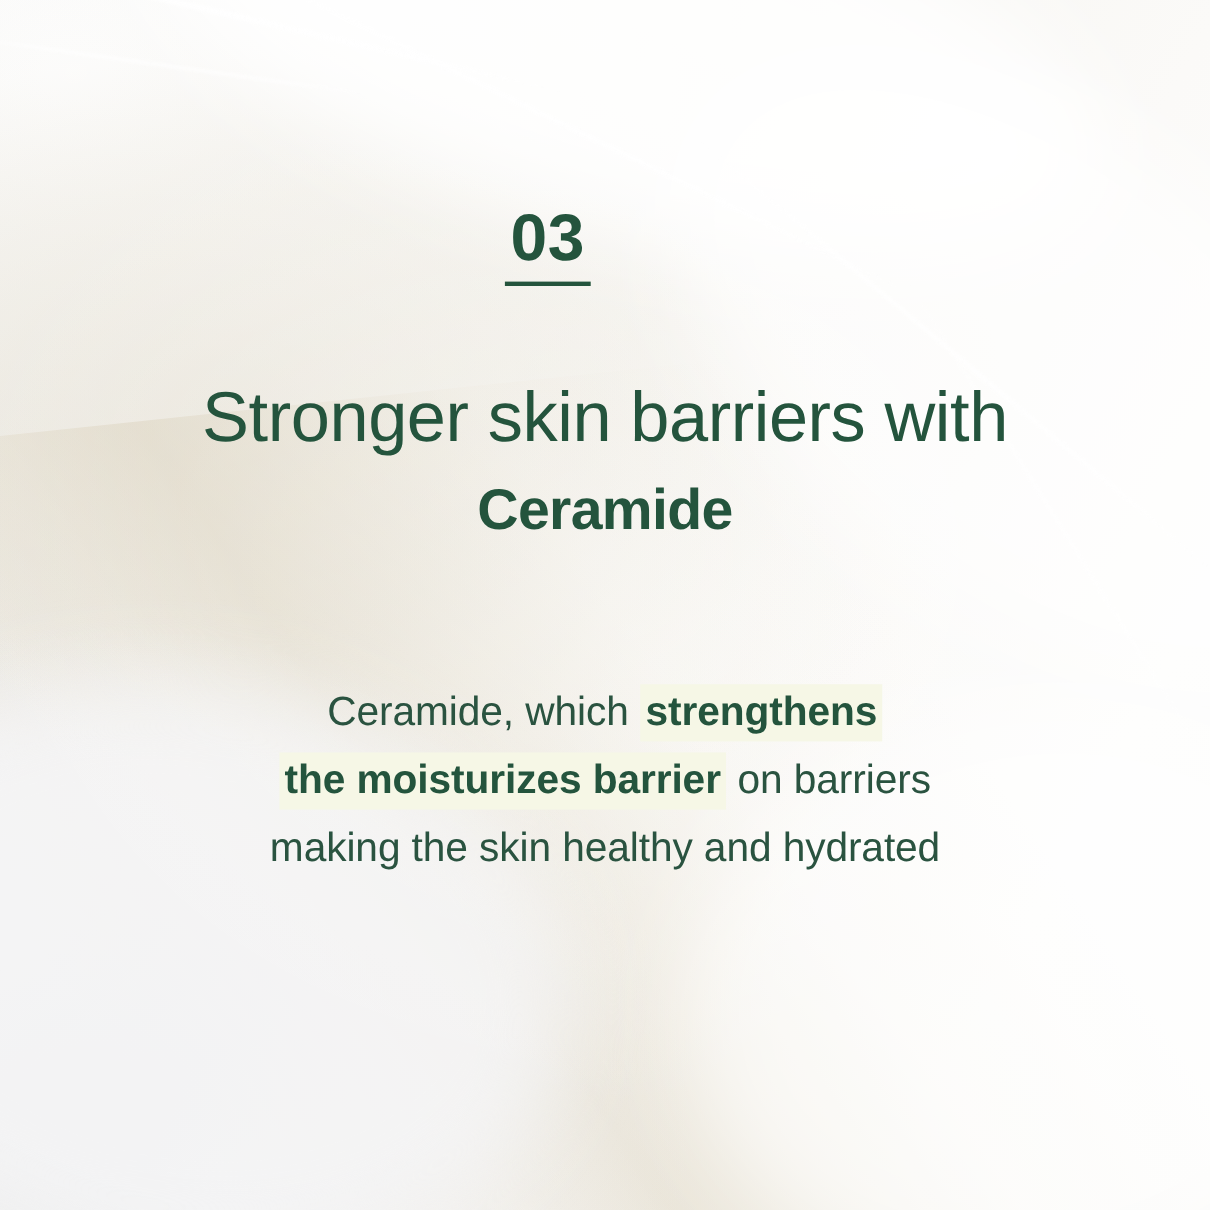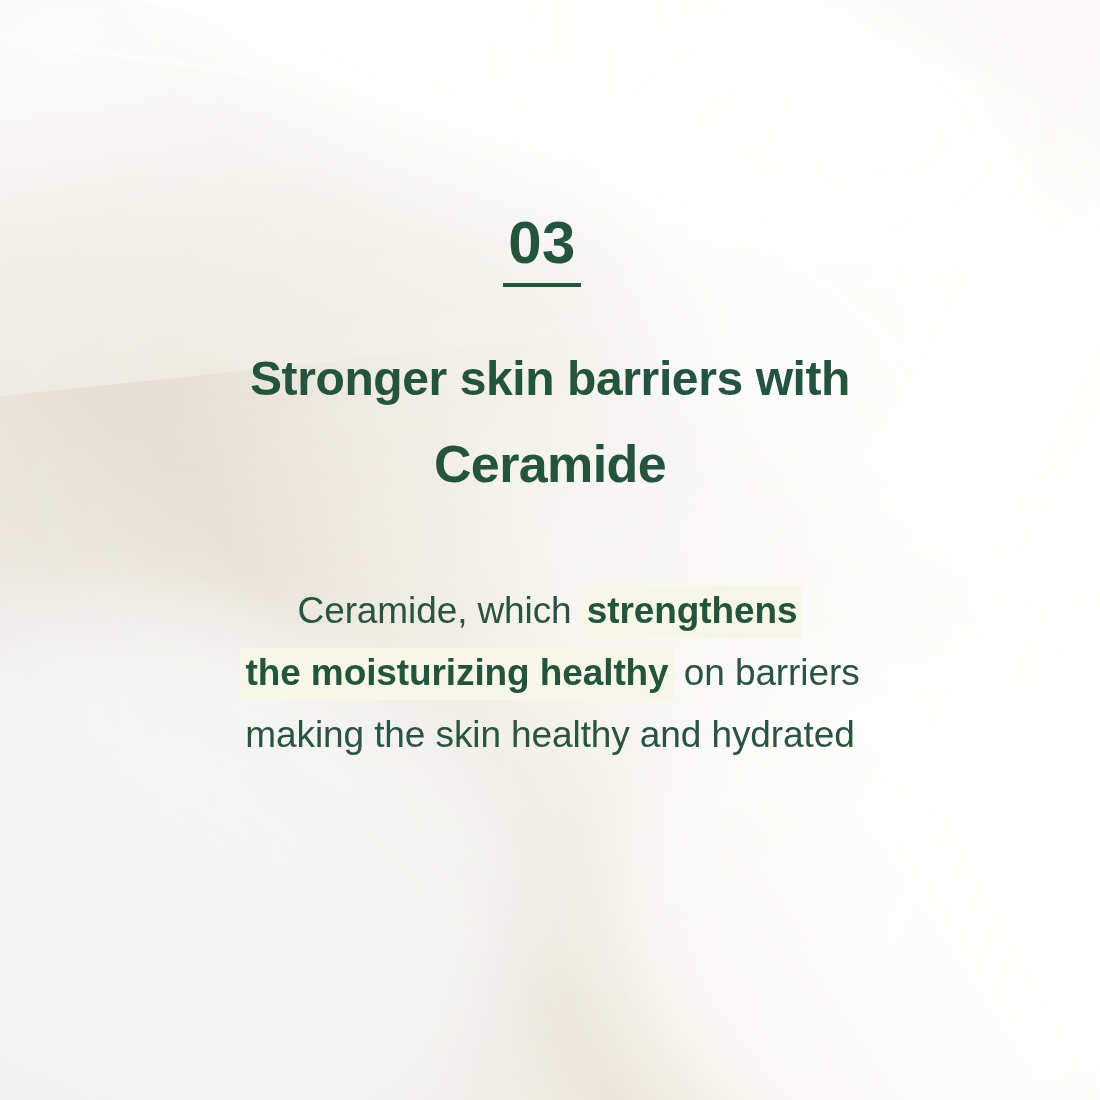--- a/index.html
+++ b/index.html
@@ -146,23 +146,22 @@
     position: relative;
     z-index: 5;
     width: 1100px;
     height: 1100px;
     text-align: center;
   }
 
   .step-number-block {
     position: absolute;
     left: 0;
-    top: 212px;
+    top: 185px;
     width: 996px;
-    padding-left: 44px;
   }
   .step-number {
     font-family: "Liberation Sans", sans-serif;
     font-weight: 700;
     font-size: 60px;
     line-height: 62px;
     letter-spacing: 0.5px;
     color: #24543d;
   }
   .step-rule {
@@ -174,39 +173,39 @@
 
   .headline {
     position: absolute;
     left: 0;
     top: 336px;
     width: 1100px;
     color: #24543d;
   }
   .headline-line-1 {
     font-family: "Liberation Sans", sans-serif;
-    font-weight: 700;
-    font-size: 48px;
+    font-weight: 400;
+    font-size: 64px;
     line-height: 86px;
     letter-spacing: -0.4px;
     white-space: nowrap;
   }
   .headline-line-2 {
     font-family: "Liberation Sans", sans-serif;
     font-weight: 700;
     font-size: 52px;
     line-height: 84px;
     letter-spacing: -0.6px;
     white-space: nowrap;
   }
 
   .body-copy {
     position: absolute;
     left: 0;
-    top: 580px;
+    top: 616px;
     width: 1100px;
     color: #2a5340;
     font-family: "Liberation Sans", sans-serif;
     font-weight: 400;
     font-size: 37px;
     line-height: 62px;
     letter-spacing: -0.1px;
   }
   .body-line {
     white-space: nowrap;
@@ -251,18 +250,18 @@
       <div class="step-rule"></div>
     </div>
 
     <div class="headline">
       <div class="headline-line-1">Stronger skin barriers with</div>
       <div class="headline-line-2">Ceramide</div>
     </div>
 
     <div class="body-copy">
       <div class="body-line"><span>Ceramide, which </span><span class="hl">strengthens</span></div>
-      <div class="body-line"><span class="hl">the moisturizing healthy</span><span> on barriers</span></div>
+      <div class="body-line"><span class="hl">the moisturizes barrier</span><span> on barriers</span></div>
       <div class="body-line">making the skin healthy and hydrated</div>
     </div>
 
   </div>
 </div>
 
 </body></html>

